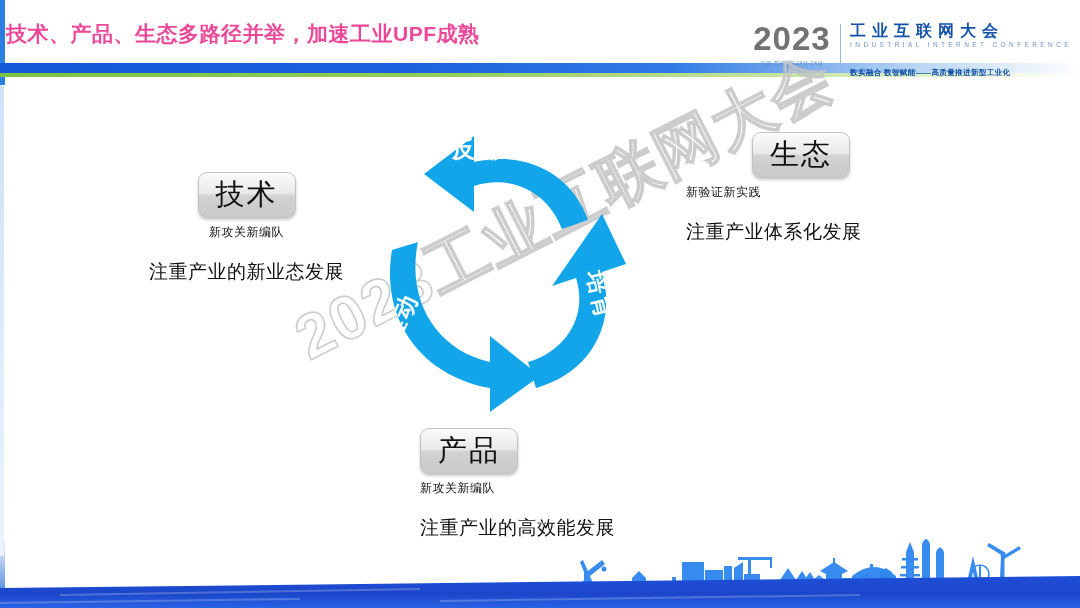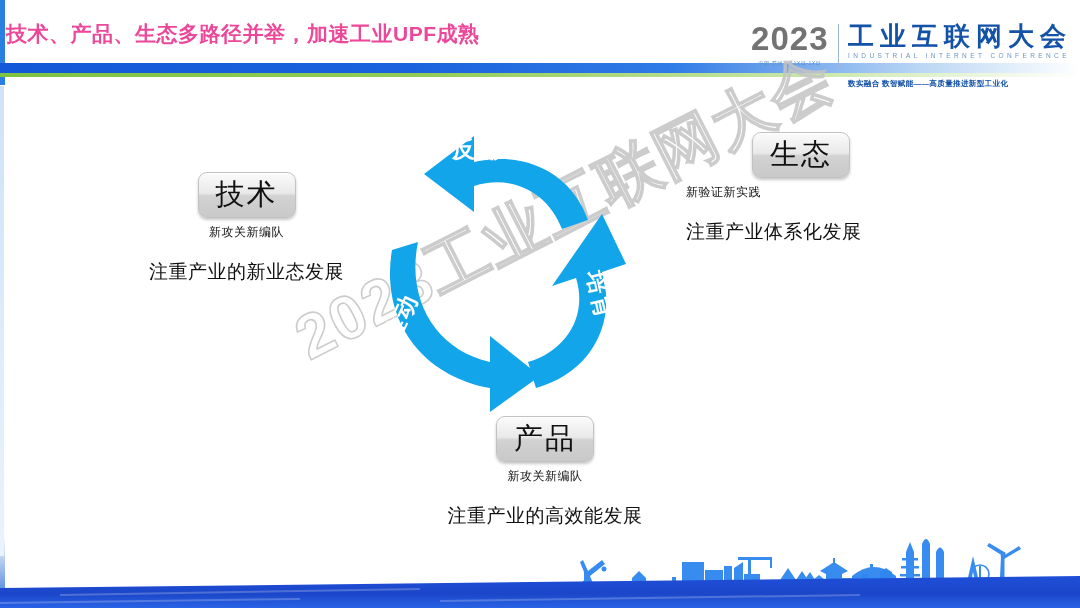--- a/index.html
+++ b/index.html
@@ -47,21 +47,21 @@
     letter-spacing:1px; line-height:1;
     font-family:Liberation Sans, sans-serif;
   }
   .logo-date {
     font-size:5.2px; color:#5b8fbf; letter-spacing:0.4px;
     margin-top:5px; white-space:nowrap;
   }
   .logo-div { width:1.5px; background:#9ab8d6; height:44px; margin-top:2px; }
   .logo-right { padding-left:9px; }
   .logo-cn {
-    font-size:26px; font-weight:bold; color:#1452a8;
+    font-size:16px; font-weight:bold; color:#1452a8;
     letter-spacing:6px; line-height:1.12; white-space:nowrap;
   }
   .logo-en {
     font-size:6.5px; color:#6b96c4; letter-spacing:3.4px;
     margin-top:1px; white-space:nowrap;
   }
   .logo-sub {
     font-size:7.6px; font-weight:bold; color:#1452a8;
     letter-spacing:0.3px; margin-top:20px; white-space:nowrap;
   }
@@ -101,21 +101,21 @@
     font-size:12px; font-weight:normal; color:#111111;
     letter-spacing:0.5px; margin-top:6px; white-space:nowrap;
   }
   .p-line2 {
     font-size:19px; font-weight:normal; color:#111111;
     letter-spacing:0.5px; margin-top:18px; white-space:nowrap;
   }
 
   .pillar-tech { left:124px; top:172px; text-align:center; width:245px; }
   .pillar-eco  { left:686px; top:132px; text-align:left; width:300px; }
-  .pillar-prod { left:420px; top:416px; text-align:center; width:250px; }
+  .pillar-prod { left:420px; top:428px; width:250px; }
   .pillar-eco .p-line1, .pillar-eco .p-line2 { text-align:left; }
   .pillar-eco .chip-wrap { text-align:center; width:230px; }
 
   
   .footer { position:absolute; left:0; bottom:0; width:1080px; height:78px; }
   .footer svg { display:block; }
 </style>
 </head>
 <body>
 

